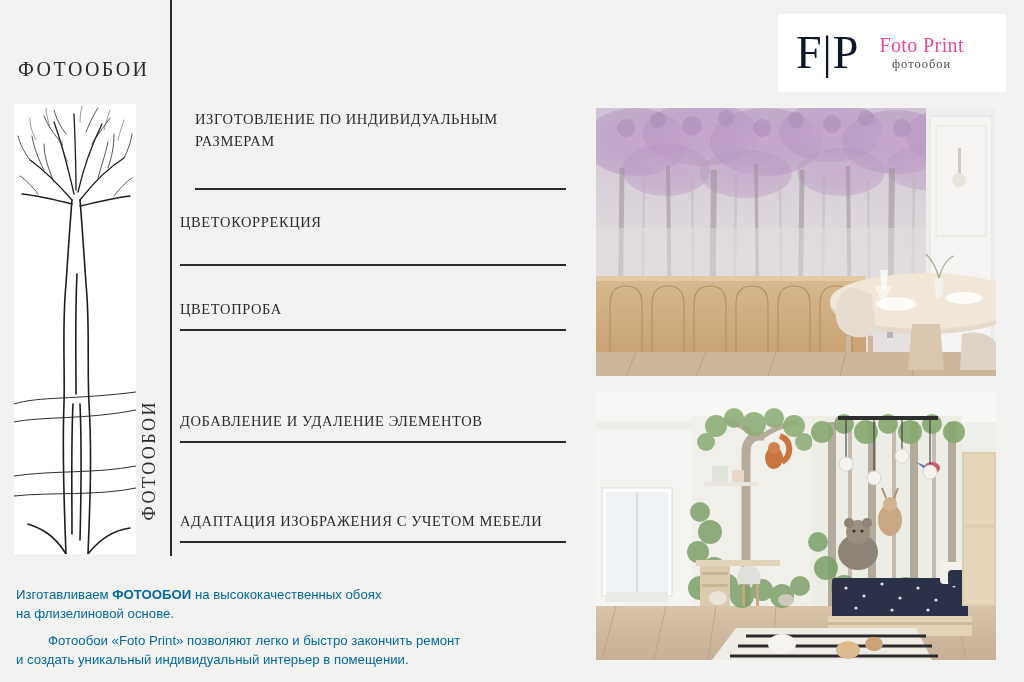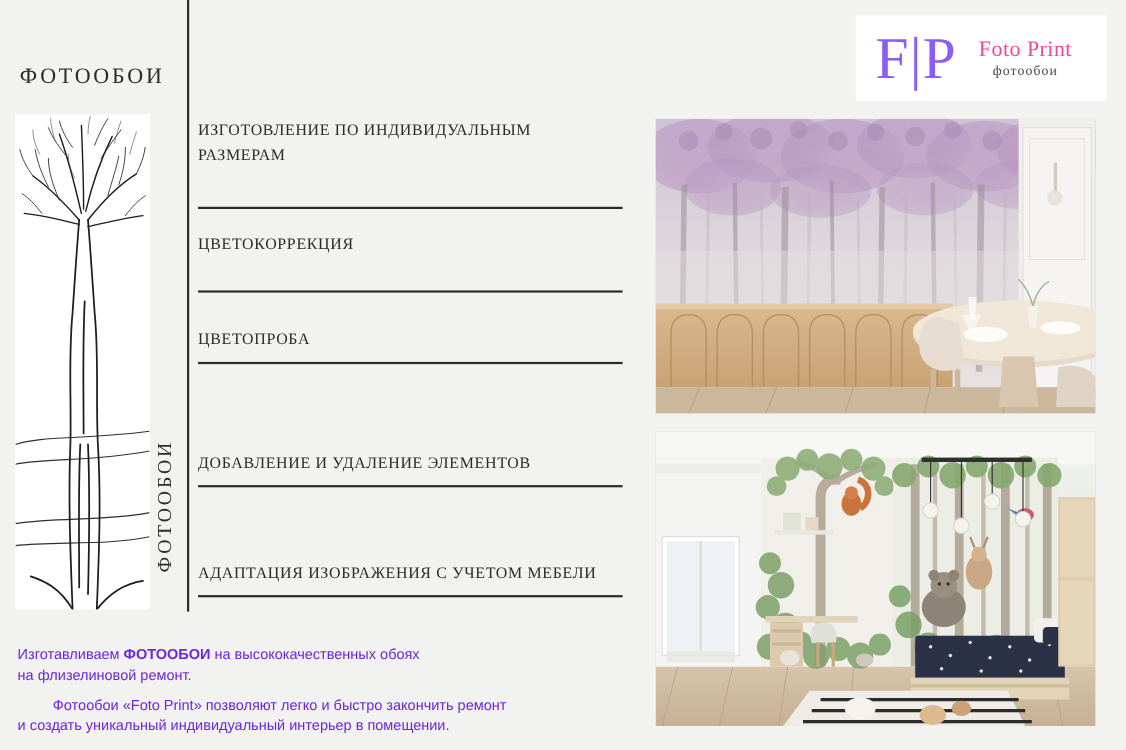--- a/index.html
+++ b/index.html
@@ -86,21 +86,21 @@
     align-items: flex-start;
   }
   .service-text {
     font-family: "Liberation Serif", serif;
     font-size: 14.5px;
     letter-spacing: 0.6px;
     color: #2b2b2b;
     line-height: 1.55;
     padding-right: 6px;
   }
-  .s0 { height: 86px; }
+  .s0 { height: 86px; margin-left: 15px; }
   .s0 .service-text { padding-top: 4px; }
   .s1 { height: 76px; align-items: center; }
   .s1 .service-text { padding-bottom: 9px; }
   .s2 { height: 65px; align-items: flex-end; }
   .s2 .service-text { padding-bottom: 9px; }
   .s3 { height: 112px; align-items: flex-end; }
   .s3 .service-text { padding-bottom: 9px; }
   .s4 { height: 100px; align-items: flex-end; }
   .s4 .service-text { padding-bottom: 9px; }
 
@@ -112,22 +112,22 @@
     width: 228px;
     height: 78px;
     background: #ffffff;
     display: flex;
     align-items: center;
     padding-left: 18px;
     box-sizing: border-box;
   }
   .logo-mark {
     font-family: "Liberation Serif", serif;
-    font-size: 54px;
-    color: #8b5cf6;
+    font-size: 46px;
+    color: #0f172a;
     letter-spacing: 1px;
     line-height: 1;
     white-space: nowrap;
   }
   .logo-text {
     margin-left: 20px;
     line-height: 1.15;
   }
   .logo-name {
     font-family: "Liberation Serif", serif;
@@ -162,21 +162,21 @@
     height: 268px;
   }
 
   
   .desc {
     position: absolute;
     left: 16px;
     top: 586px;
     width: 540px;
     font-size: 13.2px;
-    color: #6d28d9;
+    color: #0369a1;
     line-height: 1.42;
   }
   .desc p { margin: 0; }
   .desc .bold { font-weight: bold; }
   .desc .gap { margin-top: 9px; margin-left: 32px; }
 </style>
 </head>
 <body>
 
 <div class="page">
@@ -577,18 +577,18 @@
       <ellipse cx="186" cy="252" rx="14" ry="10" fill="#f5f3ee"></ellipse>
       <ellipse cx="252" cy="258" rx="12" ry="9" fill="#dcb98e"></ellipse>
       <ellipse cx="278" cy="252" rx="9" ry="7" fill="#c9a277"></ellipse>
     </svg>
   </div>
 
   <div class="desc">
     <p>
       <span>Изготавливаем </span><span class="bold">ФОТООБОИ</span><span> на высококачественных обоях</span>
     </p>
-    <p>на флизелиновой ремонт.</p>
+    <p>на флизелиновой основе.</p>
     <p class="gap">Фотообои «Foto Print» позволяют легко и быстро закончить ремонт</p>
     <p>и создать уникальный индивидуальный интерьер в помещении.</p>
   </div>
 
 </div>
 
 </body></html>

